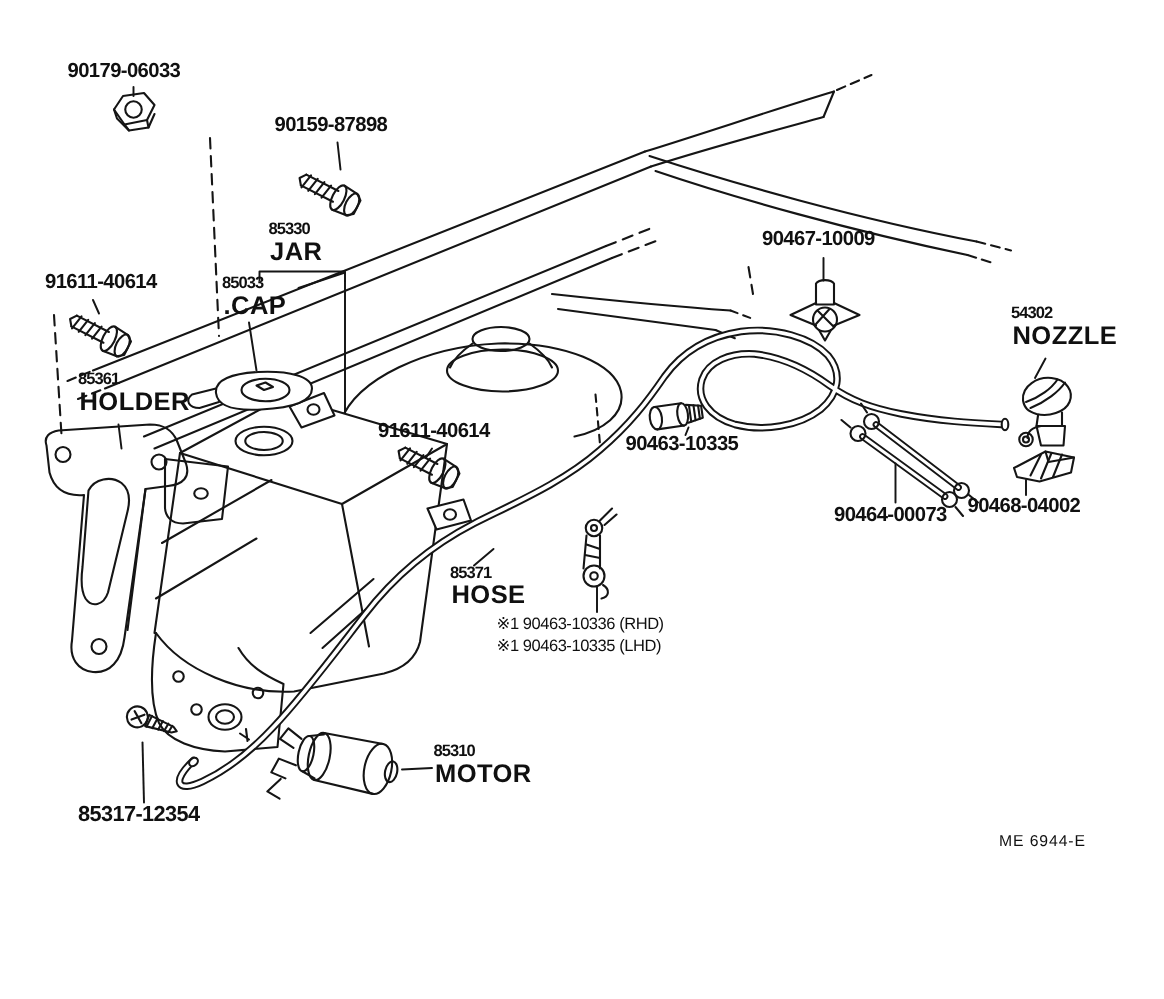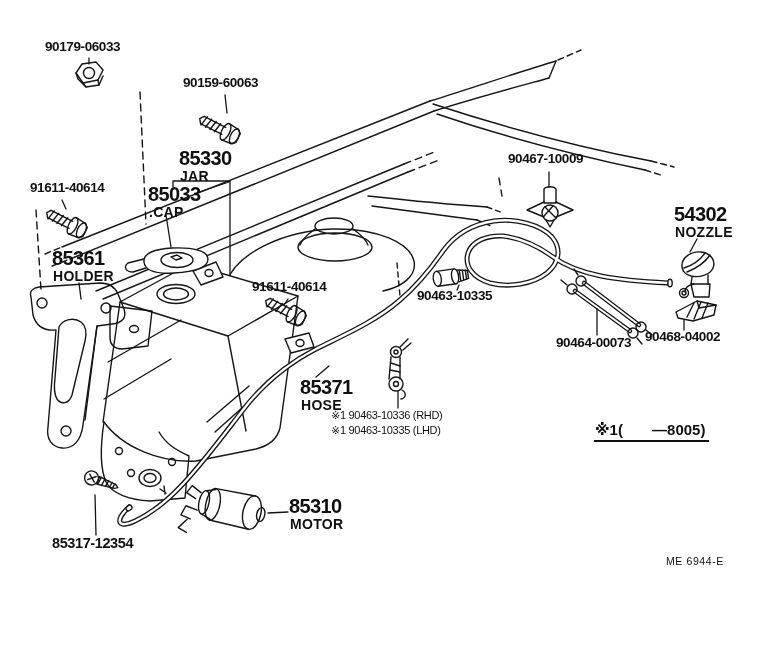--- a/index.html
+++ b/index.html
@@ -4,22 +4,22 @@
 <style>
   *{margin:0;padding:0;box-sizing:border-box}
   html,body{background:#fff}
   .stage{position:relative;width:776px;height:666px;background:#fff;overflow:hidden;
          font-family:"Liberation Sans","DejaVu Sans",sans-serif;color:#101010}
   .stage>svg{position:absolute;left:0;top:0}
   .pn{position:absolute;font-weight:700;font-size:13.5px;letter-spacing:-0.4px;
       white-space:pre;line-height:1.04;color:#101010}
   .lblgroup{position:absolute;line-height:1.02}
   .lblgroup .pn{position:static;display:block}
-  .big{font-size:20px;letter-spacing:-0.6px}
-  .sub{font-size:14px;letter-spacing:0.3px;margin-left:1px}
+  .big{font-size:11px;letter-spacing:-0.6px}
+  .sub{font-size:17px;letter-spacing:0.3px;margin-left:1px}
   .note{position:absolute;font-weight:400;font-size:11px;letter-spacing:-0.3px;white-space:pre}
   .range{position:absolute;font-weight:700;font-size:15px;white-space:pre;
          border-bottom:2.5px solid #101010;padding:0 4px 1px 1px}
   .doc{position:absolute;font-weight:400;font-size:10.5px;letter-spacing:0.6px}
 </style>
 </head>
 <body>
 
 <div class="stage">
 
@@ -232,21 +232,21 @@
   </g>
 
   <g stroke-dasharray="7,5">
     <path d="M140,92 L146,224"></path>
     <path d="M36,210 L41,290"></path>
     <path d="M499,178 L502,196"></path>
   </g>
 </svg>
 
 <div class="pn" style="left:45px;top:40px">90179-06033</div>
-<div class="pn" style="left:183px;top:76px">90159-60063</div>
+<div class="pn" style="left:183px;top:76px">90159-87898</div>
 
 <div class="lblgroup" style="left:179px;top:148px">
   <span class="pn big">85330</span>
   <span class="pn sub">JAR</span>
 </div>
 
 <div class="lblgroup" style="left:148px;top:184px">
   <span class="pn big">85033</span>
   <span class="pn sub">.CAP</span>
 </div>
@@ -270,21 +270,20 @@
 <div class="pn" style="left:556px;top:336px">90464-00073</div>
 <div class="pn" style="left:645px;top:330px">90468-04002</div>
 
 <div class="lblgroup" style="left:300px;top:377px">
   <span class="pn big">85371</span>
   <span class="pn sub">HOSE</span>
 </div>
 
 <div class="note" style="left:331px;top:409px">※1 90463-10336 (RHD)</div>
 <div class="note" style="left:331px;top:424px">※1 90463-10335 (LHD)</div>
-<div class="range" style="left:594px;top:421px">※1(       —8005)</div>
 
 <div class="lblgroup" style="left:289px;top:496px">
   <span class="pn big">85310</span>
   <span class="pn sub">MOTOR</span>
 </div>
 
 <div class="pn" style="left:52px;top:536px;font-size:14.5px">85317-12354</div>
 <div class="doc" style="left:666px;top:555px">ME  6944-E</div>
 
 </div>

